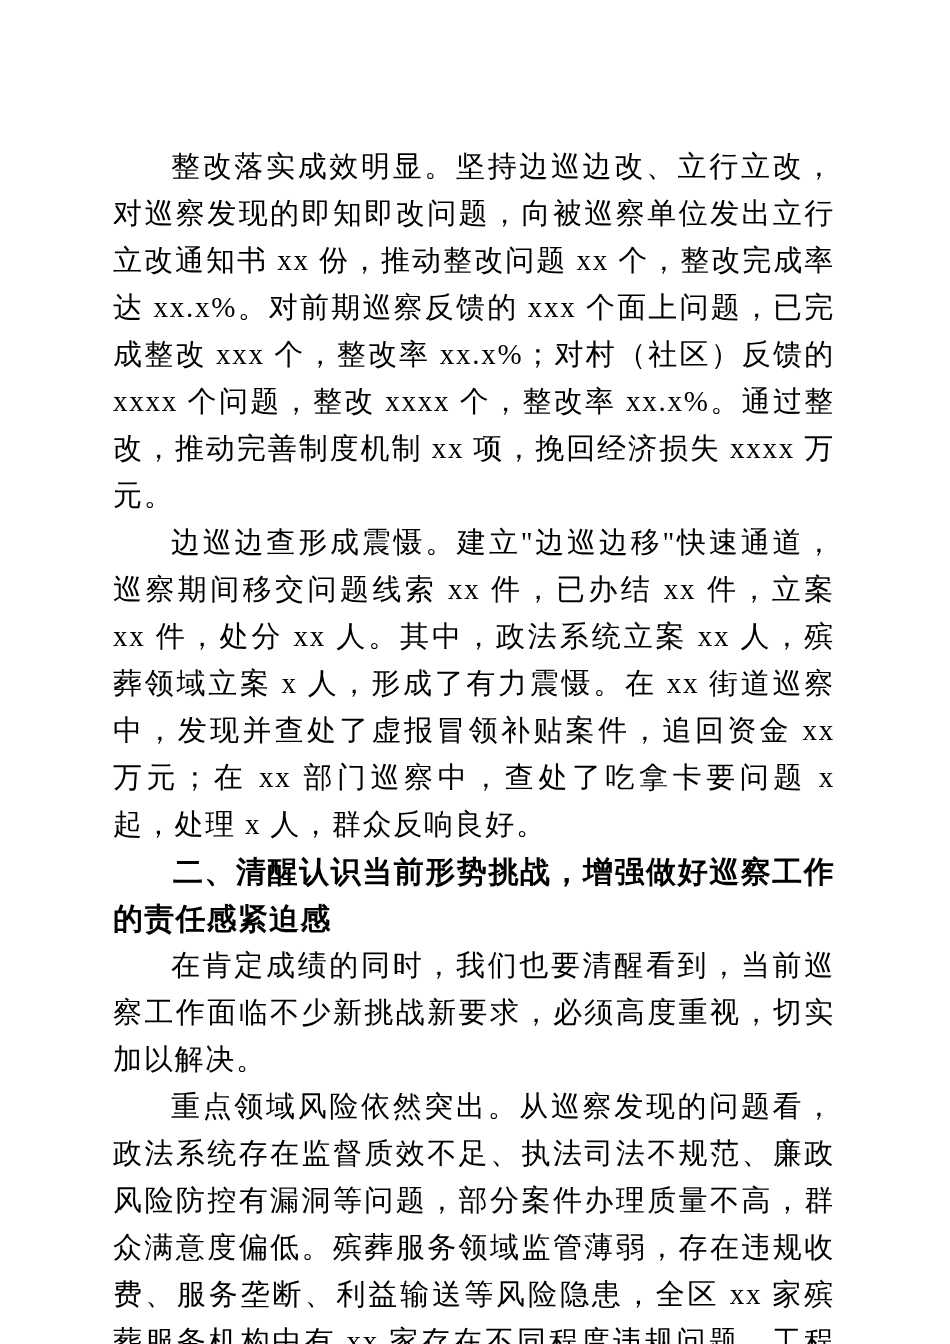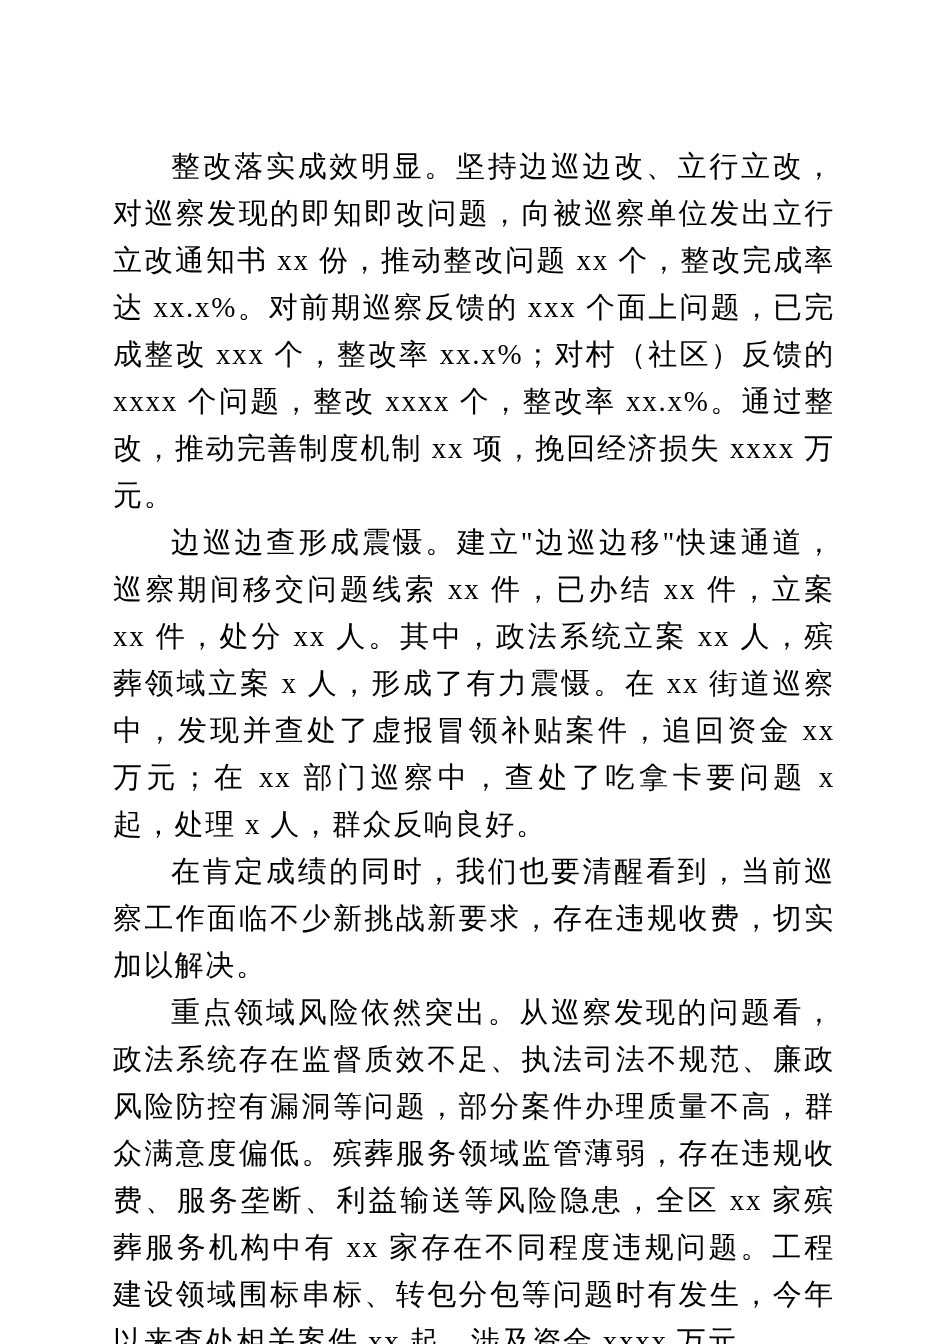--- a/index.html
+++ b/index.html
@@ -45,16 +45,17 @@
     font-family: "Liberation Sans", sans-serif;
   }
 </style>
 </head>
 <body>
 
 <div class="page">
   <div class="content">
     <p class="para">整改落实成效明显。坚持边巡边改、立行立改，对巡察发现的即知即改问题，向被巡察单位发出立行立改通知书 xx 份，推动整改问题 xx 个，整改完成率达 xx.x%。对前期巡察反馈的 xxx 个面上问题，已完成整改 xxx 个，整改率 xx.x%；对村（社区）反馈的 xxxx 个问题，整改 xxxx 个，整改率 xx.x%。通过整改，推动完善制度机制 xx 项，挽回经济损失 xxxx 万元。</p>
     <p class="para">边巡边查形成震慑。建立"边巡边移"快速通道，巡察期间移交问题线索 xx 件，已办结 xx 件，立案 xx 件，处分 xx 人。其中，政法系统立案 xx 人，殡葬领域立案 x 人，形成了有力震慑。在 xx 街道巡察中，发现并查处了虚报冒领补贴案件，追回资金 xx 万元；在 xx 部门巡察中，查处了吃拿卡要问题 x 起，处理 x 人，群众反响良好。</p>
-    <p class="para">在肯定成绩的同时，我们也要清醒看到，当前巡察工作面临不少新挑战新要求，存在违规收费，切实加以解决。</p>
+    <h2 class="heading">二、清醒认识当前形势挑战，增强做好巡察工作的责任感紧迫感</h2>
+    <p class="para">在肯定成绩的同时，我们也要清醒看到，当前巡察工作面临不少新挑战新要求，必须高度重视，切实加以解决。</p>
     <p class="para">重点领域风险依然突出。从巡察发现的问题看，政法系统存在监督质效不足、执法司法不规范、廉政风险防控有漏洞等问题，部分案件办理质量不高，群众满意度偏低。殡葬服务领域监管薄弱，存在违规收费、服务垄断、利益输送等风险隐患，全区 xx 家殡葬服务机构中有 xx 家存在不同程度违规问题。工程建设领域围标串标、转包分包等问题时有发生，今年以来查处相关案件 xx 起，涉及资金 xxxx 万元。</p>
   </div>
 </div>
 
 </body></html>

